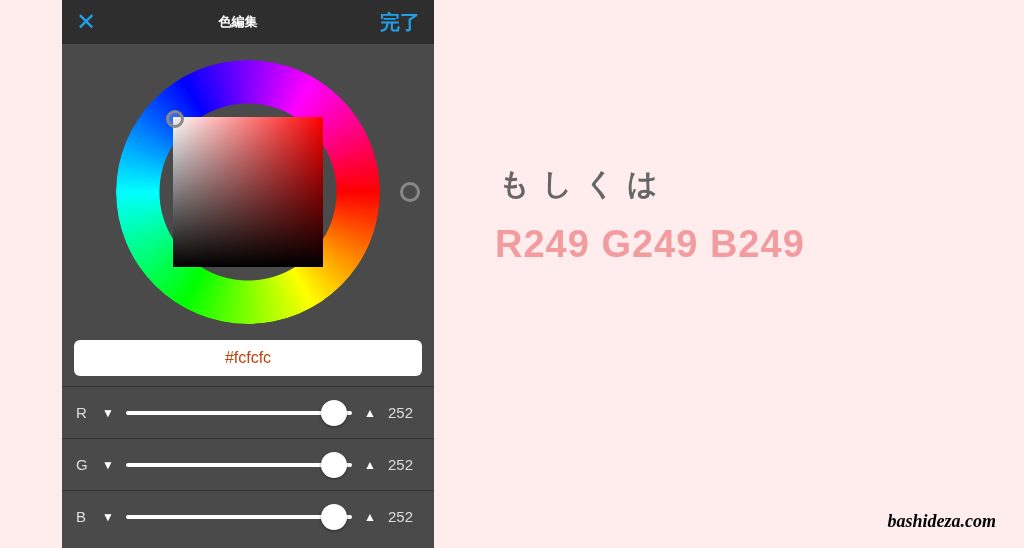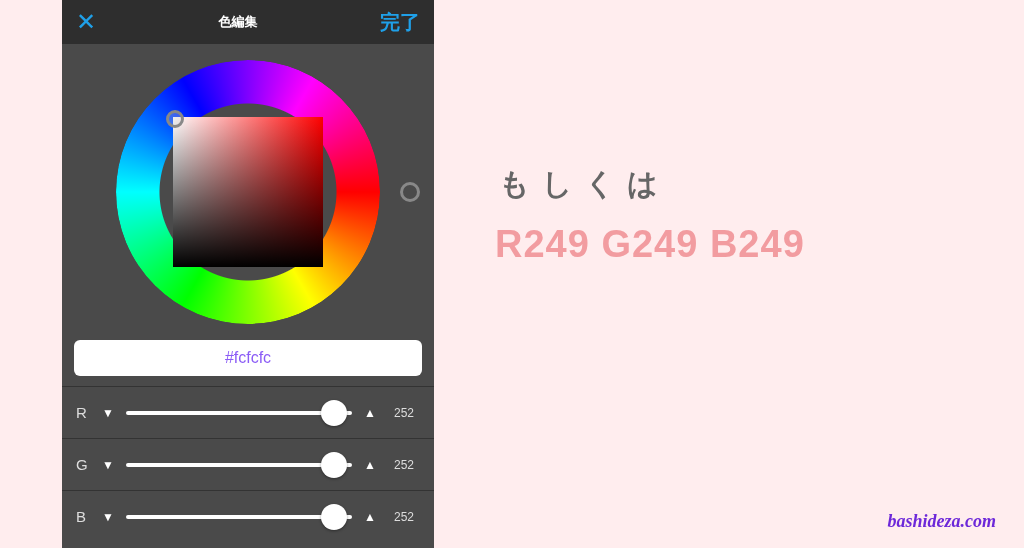--- a/index.html
+++ b/index.html
@@ -102,21 +102,21 @@
       padding: 0 12px 10px;
     }
     .hex-input {
       width: 100%;
       height: 36px;
       border-radius: 6px;
       background: #ffffff;
       border: none;
       text-align: center;
       font-size: 16px;
-      color: #8b5cf6;
+      color: #c2410c;
     }
     .slider-row {
       height: 52px;
       border-top: 1px solid #333;
       display: flex;
       align-items: center;
       padding: 0 14px;
       gap: 12px;
     }
     .channel-label {
@@ -144,23 +144,23 @@
       height: 26px;
       background: #fff;
       border-radius: 50%;
       top: 50%;
       left: 92%;
       transform: translate(-50%, -50%);
       box-shadow: 0 1px 3px rgba(0,0,0,0.4);
     }
     .value-label {
       color: #ddd;
-      font-size: 12px;
+      font-size: 15px;
       min-width: 32px;
-      text-align: center;
+      text-align: left;
     }
     .annotation {
       position: absolute;
       left: 495px;
       top: 155px;
       width: 510px;
       line-height: 1.65;
     }
     .line1, .line3 {
       color: #f29ca0;
@@ -179,21 +179,21 @@
     .line4 {
       color: #666;
       font-size: 30px;
       font-weight: 700;
       letter-spacing: 6px;
     }
     .watermark {
       position: absolute;
       right: 28px;
       bottom: 16px;
-      color: #6d28d9;
+      color: #000000;
       font-size: 18px;
       font-weight: 700;
       font-style: italic;
       font-family: "Comic Sans MS", cursive;
     }
   </style>
 </head>
 <body>
 
 <div class="editor-panel">

